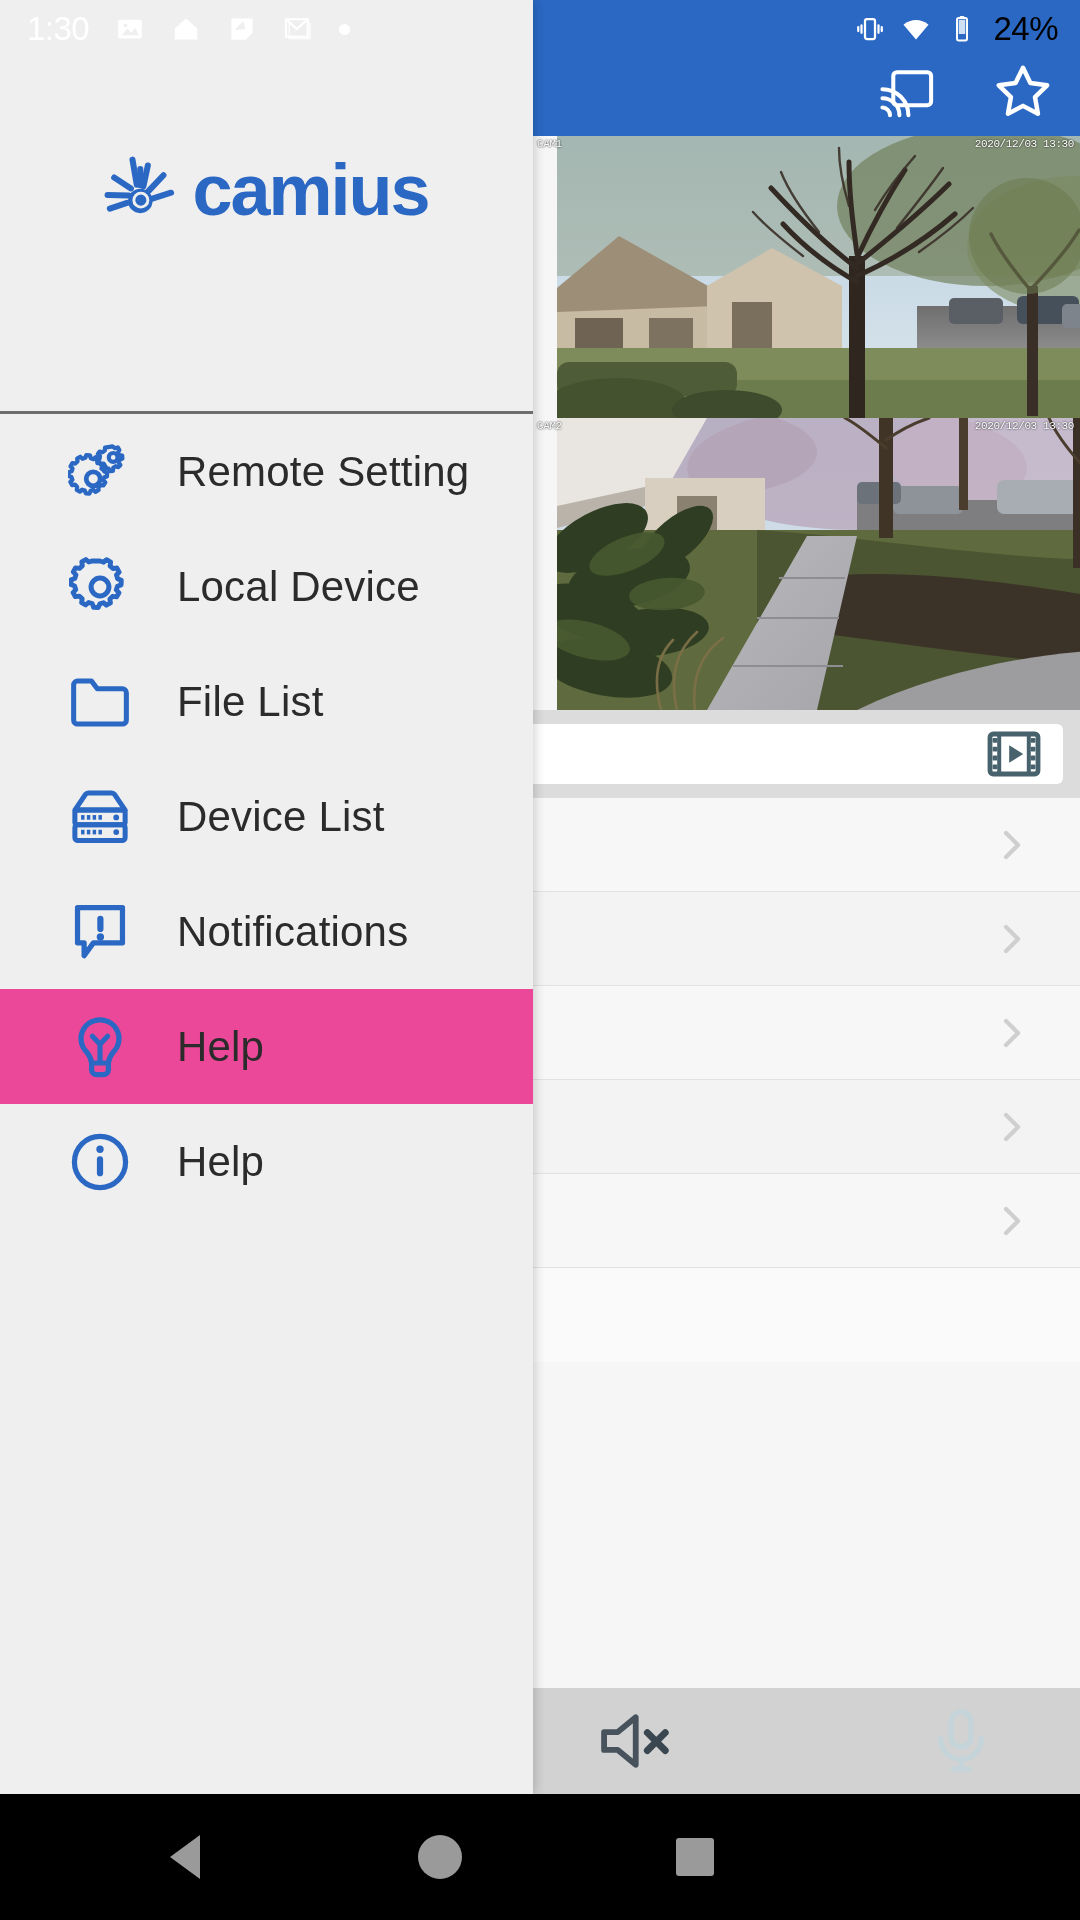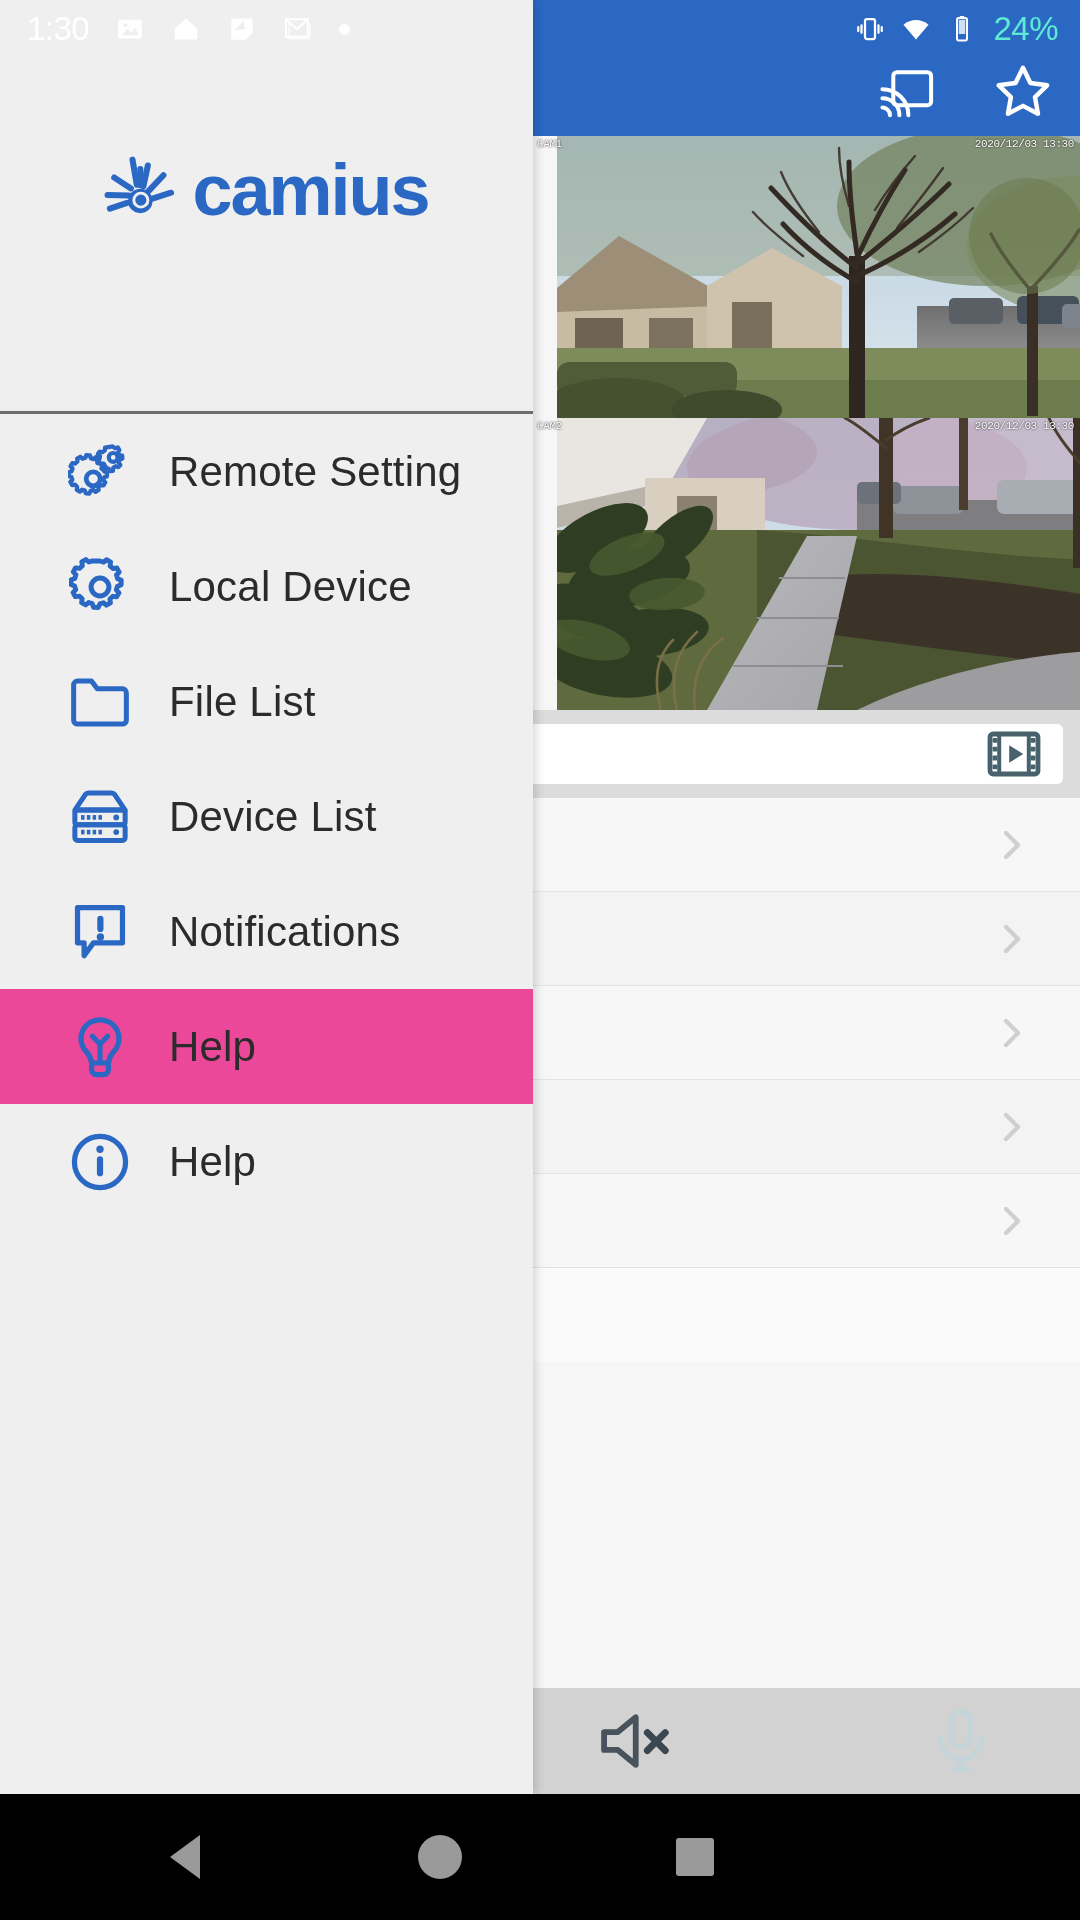--- a/index.html
+++ b/index.html
@@ -16,21 +16,21 @@
     background:#f6f6f6;
   }
   .appbar{
     position:absolute; left:0; top:0; width:1080px; height:136px;
     background:#2b68c4;
   }
   .sysicons{
     position:absolute; right:22px; top:10px; display:flex; align-items:center; gap:16px;
   }
   .sysicons .pct{
-    color:#5eead4; font-size:33px; letter-spacing:-0.5px; font-weight:400;
+    color:#000000; font-size:33px; letter-spacing:-0.5px; font-weight:400;
   }
   .appbar-actions{
     position:absolute; right:26px; top:62px; display:flex; align-items:center; gap:56px;
   }
 
   
   .cam{
     position:absolute; left:533px; width:547px; overflow:hidden;padding-left:24px;
   }
   #cam1{ top:136px; height:282px; }
@@ -109,21 +109,21 @@
     font-weight:700; line-height:1;
   }
   #drawer-divider{
     position:absolute; left:0; top:411px; width:533px; height:3px;
     background:#6d6d6d;
   }
 
   #menu{ position:absolute; left:0; top:414px; width:533px; }
   .mitem{
     position:relative; height:115px; display:flex; align-items:center;
-    padding-left:67px; gap:8px;
+    padding-left:67px; gap:16px;
   }
   .mitem.active{ background:#ec4899; }
   .micon{
     width:66px; height:66px; flex:0 0 66px;
     display:flex; align-items:center; justify-content:center;
   }
   .mlabel{
     margin-left:28px; font-size:42px; color:#2b2b2b; letter-spacing:0.2px;
     white-space:nowrap;
   }

